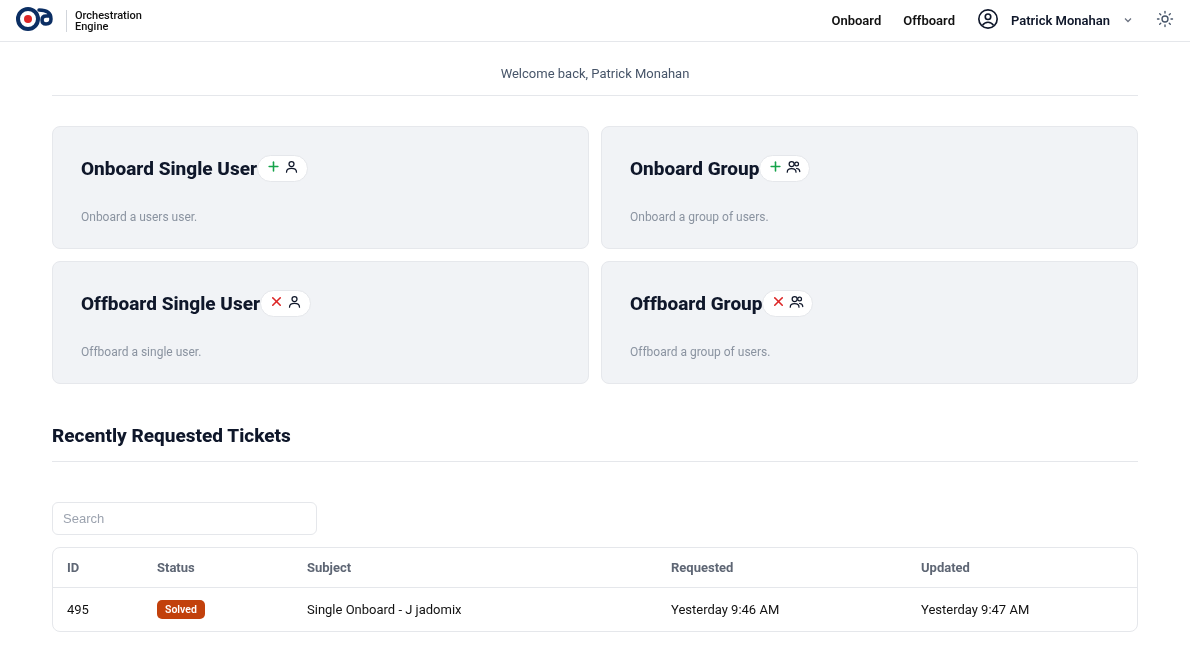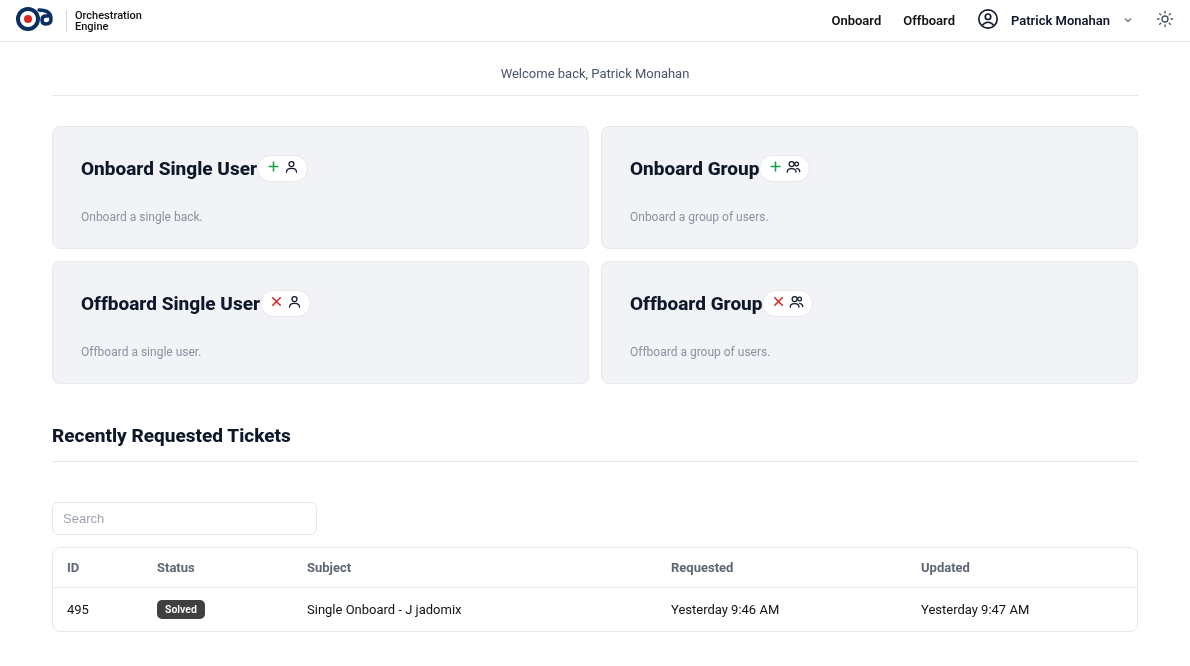--- a/index.html
+++ b/index.html
@@ -189,21 +189,21 @@
     .table tbody td {
       color: #111;
     }
     .col-id { width: 90px; }
     .col-status { width: 150px; }
     .col-subject { width: auto; }
     .col-requested { width: 250px; }
     .col-updated { width: 230px; }
     .status-badge {
       display: inline-block;
-      background: #404040;
+      background: #c2410c;
       color: #fff;
       font-size: 10.5px;
       font-weight: 600;
       padding: 3px 8px;
       border-radius: 5px;
     }
     .plus-green { color: #16a34a; }
     .x-red { color: #dc2626; }
     .user-dark { color: #0f172a; }
   </style>
@@ -279,21 +279,21 @@
               </svg>
           </span>
           <span class="user-dark">
             <svg viewBox="0 0 24 24" fill="none" stroke="currentColor" stroke-width="2" stroke-linecap="round">
                 <circle cx="12" cy="8" r="4"></circle>
                 <path d="M4 21c0-4 4-6 8-6s8 2 8 6"></path>
               </svg>
           </span>
         </span>
       </div>
-      <div class="card-desc">Onboard a single back.</div>
+      <div class="card-desc">Onboard a users user.</div>
     </div>
 
     <div class="card">
       <div class="card-header">
         <span class="card-title">Onboard Group</span>
         <span class="card-badge">
           <span class="plus-green">
             <svg viewBox="0 0 24 24" fill="none" stroke="currentColor" stroke-width="2.5" stroke-linecap="round">
                 <line x1="12" y1="5" x2="12" y2="19"></line>
                 <line x1="5" y1="12" x2="19" y2="12"></line>

